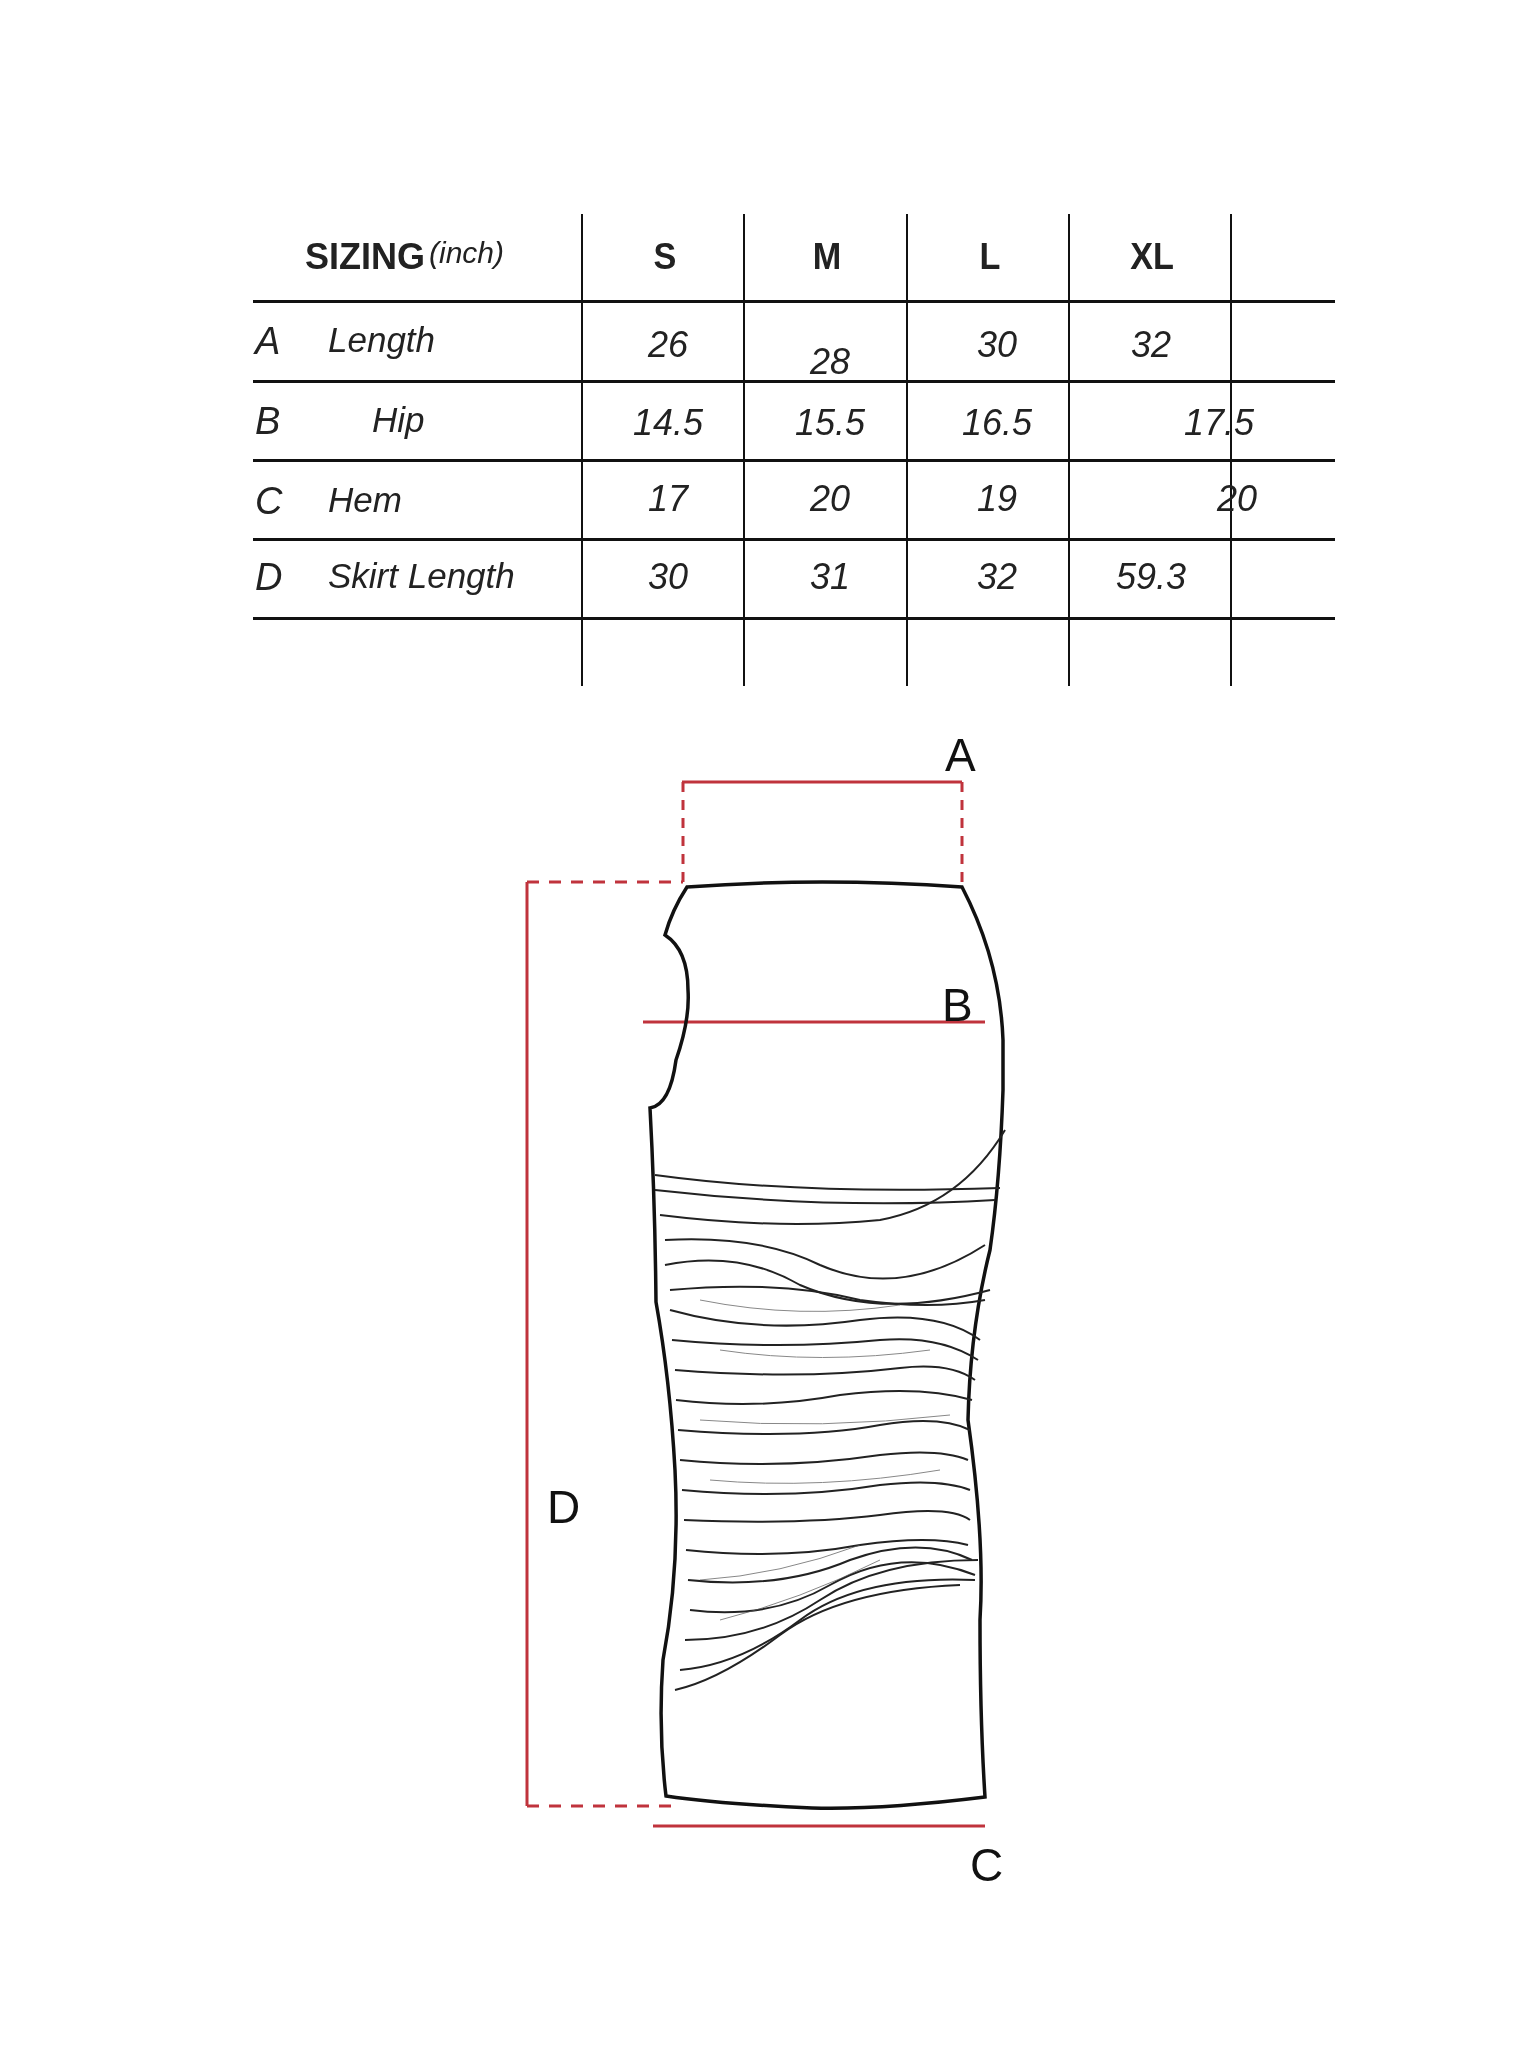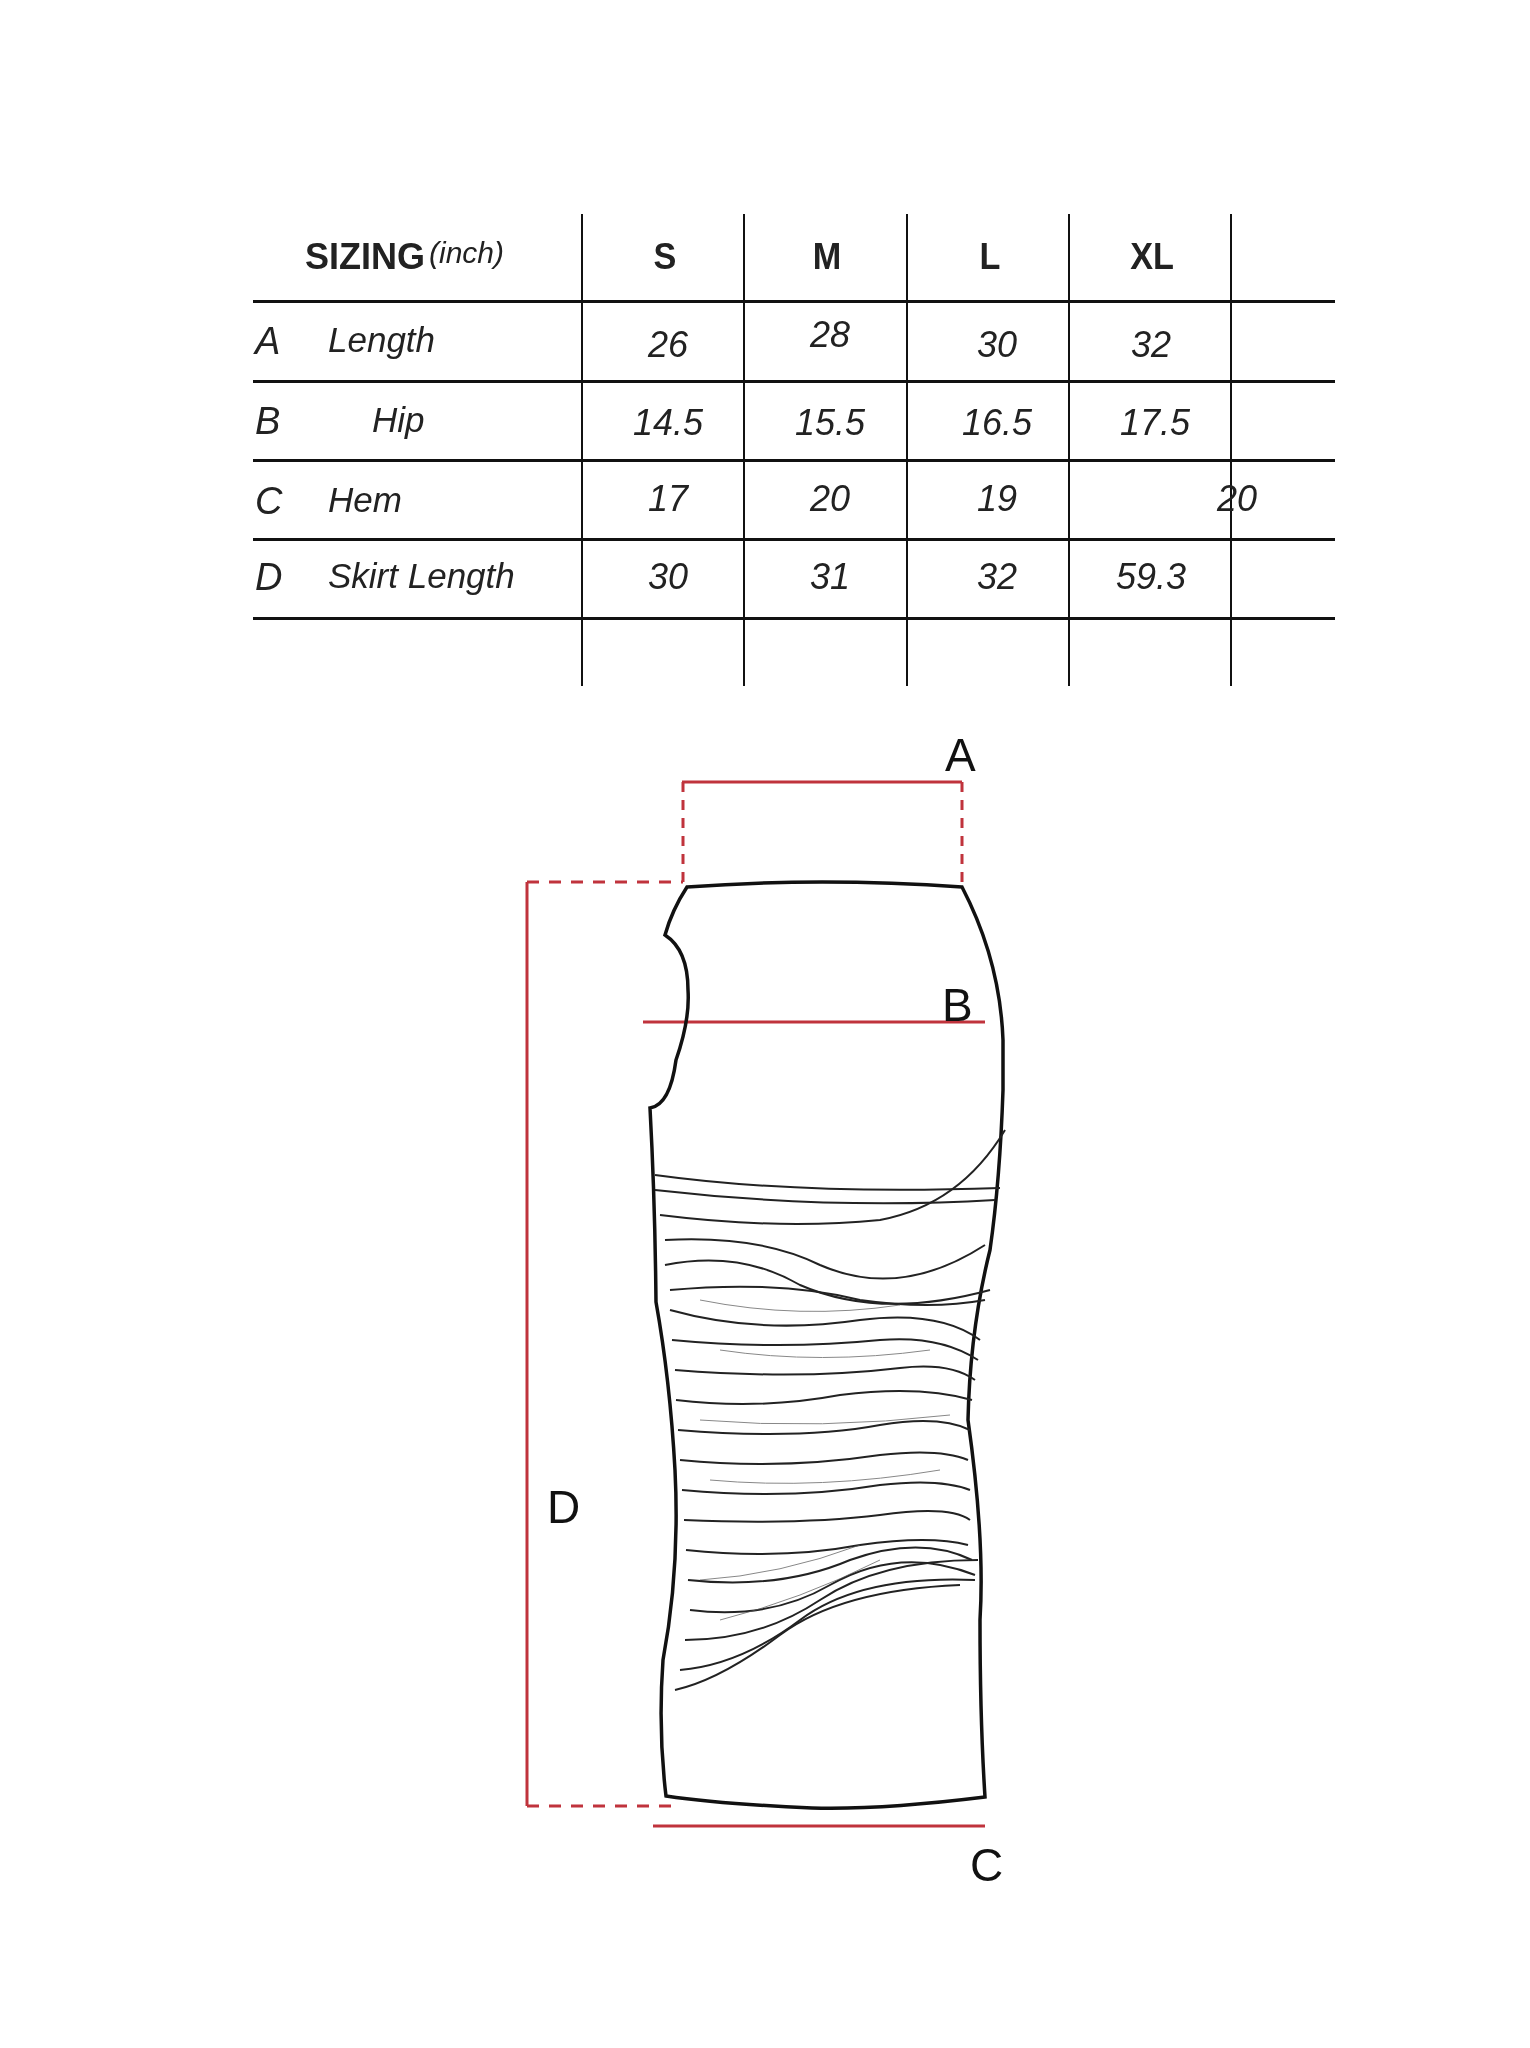--- a/index.html
+++ b/index.html
@@ -34,30 +34,30 @@
   <div class="title"><span>SIZING</span><span class="unit">(inch)</span></div>
 
   <div class="hdr" style="left:585px;">S</div>
   <div class="hdr" style="left:747px;">M</div>
   <div class="hdr" style="left:910px;">L</div>
   <div class="hdr" style="left:1072px;">XL</div>
 
   <div class="letter" style="top:320px;">A</div>
   <div class="label" style="top:320px;">Length</div>
   <div class="cell" style="left:588px;top:324px;">26</div>
-  <div class="cell" style="left:750px;top:314px;">28</div>
+  <div class="cell" style="left:750px;top:341px;">28</div>
   <div class="cell" style="left:917px;top:324px;">30</div>
   <div class="cell" style="left:1071px;top:324px;">32</div>
 
   <div class="letter" style="top:400px;">B</div>
   <div class="label" style="top:400px;margin-left:44px;">Hip</div>
   <div class="cell" style="left:588px;top:402px;">14.5</div>
   <div class="cell" style="left:750px;top:402px;">15.5</div>
   <div class="cell" style="left:917px;top:402px;">16.5</div>
-  <div class="cell" style="left:1039px;top:402px;padding-left:36px;">17.5</div>
+  <div class="cell" style="left:1103px;top:402px;padding-left:36px;">17.5</div>
 
   <div class="letter" style="top:480px;">C</div>
   <div class="label" style="top:480px;font-style:italic;">Hem</div>
   <div class="cell" style="left:588px;top:478px;">17</div>
   <div class="cell" style="left:750px;top:478px;">20</div>
   <div class="cell" style="left:917px;top:478px;">19</div>
   <div class="cell" style="left:1121px;top:478px;margin-left:36px;">20</div>
 
   <div class="letter" style="top:556px;">D</div>
   <div class="label" style="top:556px;">Skirt Length</div>

